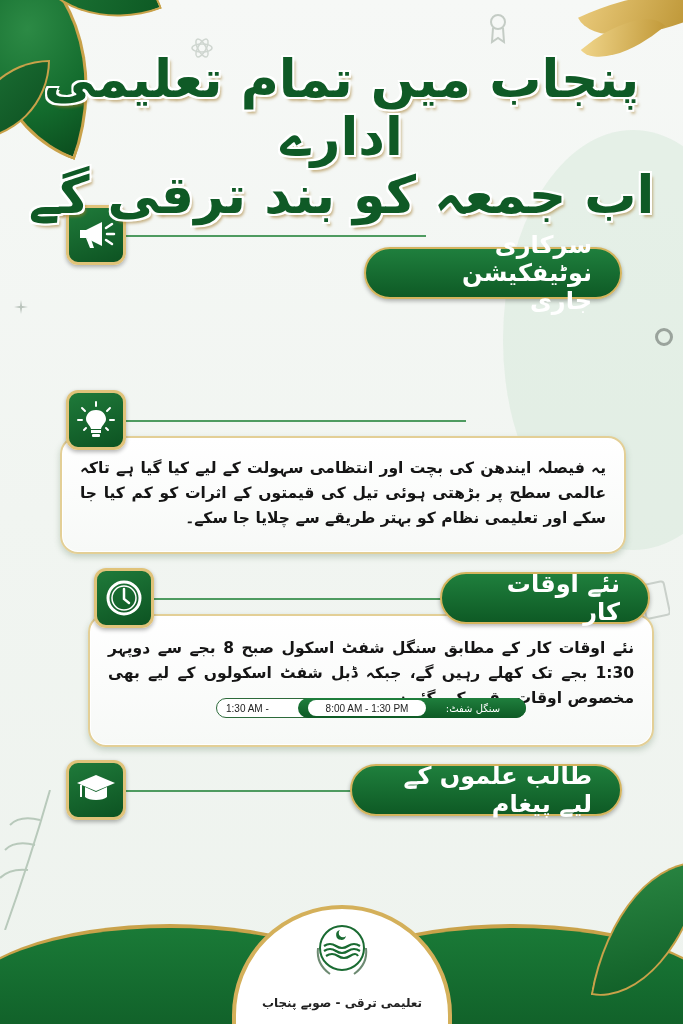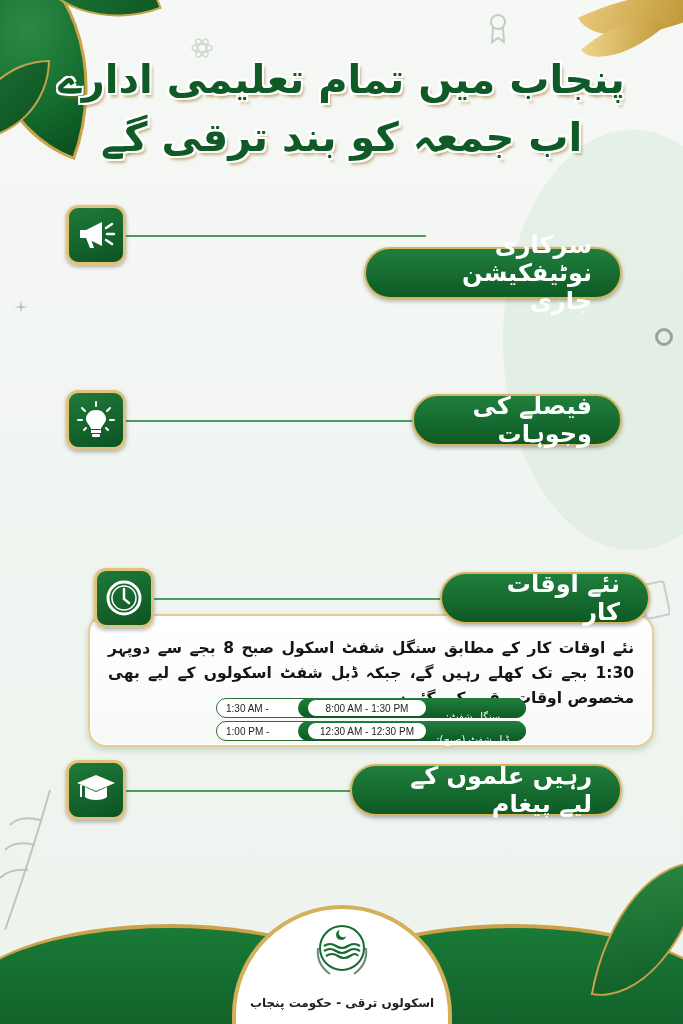--- a/index.html
+++ b/index.html
@@ -32,21 +32,21 @@
   
   .title {
     position: absolute; left: 0; right: 0; top: 50px; text-align: center;
     direction: rtl; z-index: 5;
   }
   .title-line {
     display: block;
     font-family: "DejaVu Sans", sans-serif;
     font-weight: bold;
     color: #0f5a26;
-    font-size: 40px;
+    font-size: 52px;
     line-height: 58px;
     text-shadow: 0 0 0 #fff, 2px 2px 0 #fff, -2px -2px 0 #fff, 2px -2px 0 #fff, -2px 2px 0 #fff, 3px 4px 3px rgba(160,120,40,0.55);
   }
 
   
   .section { position: absolute; left: 60px; width: 566px; z-index: 4; }
   .card {
     position: absolute; left: 0; right: 0;
     background: linear-gradient(180deg, #ffffff 0%, #f7f9f7 100%);
     border-radius: 18px;
@@ -100,21 +100,21 @@
     background: #ffffff; border-radius: 8px; font-size: 10px;
     display: flex; align-items: center; justify-content: center; color: #222;
     font-family: "Liberation Sans", sans-serif;
   }
   .sched-left {
     position: absolute; left: 10px; top: 0; height: 20px; width: 72px;
     font-size: 10px; display: flex; align-items: center; color: #222;
     font-family: "Liberation Sans", sans-serif;
   }
   .sched-label {
-    position: absolute; right: 8px; top: 8px; height: 20px; width: 90px;
+    position: absolute; right: 8px; top: 0; height: 20px; width: 90px;
     font-size: 10px; color: #ffffff; direction: rtl;
     display: flex; align-items: center; justify-content: center;
   }
 
   .footer-text {
     position: absolute; left: 232px; width: 220px; top: 996px; text-align: center;
     font-size: 12px; font-weight: bold; color: #222; direction: rtl; z-index: 6;
   }
   .emblem {
     position: absolute; left: 310px; top: 918px; width: 64px; height: 64px; z-index: 6;
@@ -182,21 +182,23 @@
 <div class="section" style="top:390px; height:165px;">
   <div class="icon-box">
     <svg width="40" height="40" viewBox="0 0 40 40">
       <path d="M20 10 C13 10 10 15 10 19 C10 23 14 25 15 29 L25 29 C26 25 30 23 30 19 C30 15 27 10 20 10Z" fill="#ffffff"></path>
       <rect x="15" y="30" width="10" height="3" fill="#ffffff"></rect>
       <rect x="16" y="34" width="8" height="3" rx="1" fill="#ffffff"></rect>
       <path d="M20 2 L20 6 M6 8 L9 11 M34 8 L31 11 M2 20 L6 20 M34 20 L38 20 M8 30 L10 28 M32 30 L30 28" stroke="#ffffff" stroke-width="2" stroke-linecap="round"></path>
     </svg>
   </div>
   <div class="header-line" style="width:340px;"></div>
-  <div class="pill" style="width:210px;">فیصلے کی وجوہات</div>
+  <div class="card" style="top:46px; height:118px; padding-top:18px;">
+    <p class="body-text">یہ فیصلہ ایندھن کی بچت اور انتظامی سہولت کے لیے کیا گیا ہے تاکہ عالمی سطح پر بڑھتی ہوئی تیل کی قیمتوں کے اثرات کو کم کیا جا سکے اور تعلیمی نظام کو بہتر طریقے سے چلایا جا سکے۔</p>
+  </div>
 </div>
 
 <div class="section" style="top:568px; height:180px;margin-left:28px;">
   <div class="icon-box">
     <svg width="40" height="40" viewBox="0 0 40 40">
       <circle cx="20" cy="20" r="16" fill="none" stroke="#ffffff" stroke-width="3"></circle>
       <circle cx="20" cy="20" r="12" fill="none" stroke="#ffffff" stroke-width="1.5"></circle>
       <path d="M20 11 L20 21 L25 25" stroke="#ffffff" stroke-width="2.5" fill="none" stroke-linecap="round"></path>
     </svg>
   </div>
@@ -205,40 +207,33 @@
   <div class="card" style="top:46px; height:133px; padding-top:20px;">
     <p class="body-text">نئے اوقات کار کے مطابق سنگل شفٹ اسکول صبح 8 بجے سے دوپہر 1:30 بجے تک کھلے رہیں گے، جبکہ ڈبل شفٹ اسکولوں کے لیے بھی مخصوص اوقات مقرر کیے گئے ہیں۔</p>
   </div>
   <div class="sched" style="top:130px;">
     <div class="sched-outer"></div>
     <div class="sched-green"></div>
     <div class="sched-left">1:30 AM -</div>
     <div class="sched-mid">8:00 AM - 1:30 PM</div>
     <div class="sched-label">سنگل شفٹ:</div>
   </div>
-  <div class="sched" style="top:153px;">
-    <div class="sched-outer"></div>
-    <div class="sched-green"></div>
-    <div class="sched-left">1:00 PM -</div>
-    <div class="sched-mid">12:30 AM - 12:30 PM</div>
-    <div class="sched-label">ڈبل شفٹ (صبح):</div>
-  </div>
 </div>
 
 <div class="section" style="top:760px; height:145px;">
   <div class="icon-box">
     <svg width="42" height="34" viewBox="0 0 42 34">
       <path d="M2 10 L21 2 L40 10 L21 18 Z" fill="#ffffff"></path>
       <path d="M10 14 L10 24 C14 28 28 28 32 24 L32 14 L21 19 Z" fill="#ffffff"></path>
       <path d="M6 12 L6 24" stroke="#ffffff" stroke-width="2"></path>
     </svg>
   </div>
   <div class="header-line" style="width:280px;"></div>
-  <div class="pill" style="width:272px;">رہیں علموں کے لیے پیغام</div>
+  <div class="pill" style="width:272px;">طالب علموں کے لیے پیغام</div>
 </div>
 
 <svg class="emblem" viewBox="0 0 64 64">
   <circle cx="32" cy="30" r="22" fill="none" stroke="#1a6b32" stroke-width="2"></circle>
   <path d="M30 12 A5 5 0 1 0 36 18 A4 4 0 1 1 30 12Z" fill="#1a6b32"></path>
   <path d="M14 28 Q20 24 26 28 T38 28 T50 28 M14 33 Q20 29 26 33 T38 33 T50 33 M16 38 Q22 34 28 38 T40 38 T48 38" stroke="#1a6b32" stroke-width="2.2" fill="none"></path>
   <path d="M8 30 Q6 46 20 56 M56 30 Q58 46 44 56" stroke="#6d8a72" stroke-width="2" fill="none"></path>
 </svg>
-<div class="footer-text">اسکولوں ترقی - حکومت پنجاب</div>
+<div class="footer-text">تعلیمی ترقی - صوبے پنجاب</div>
 
 </body></html>

